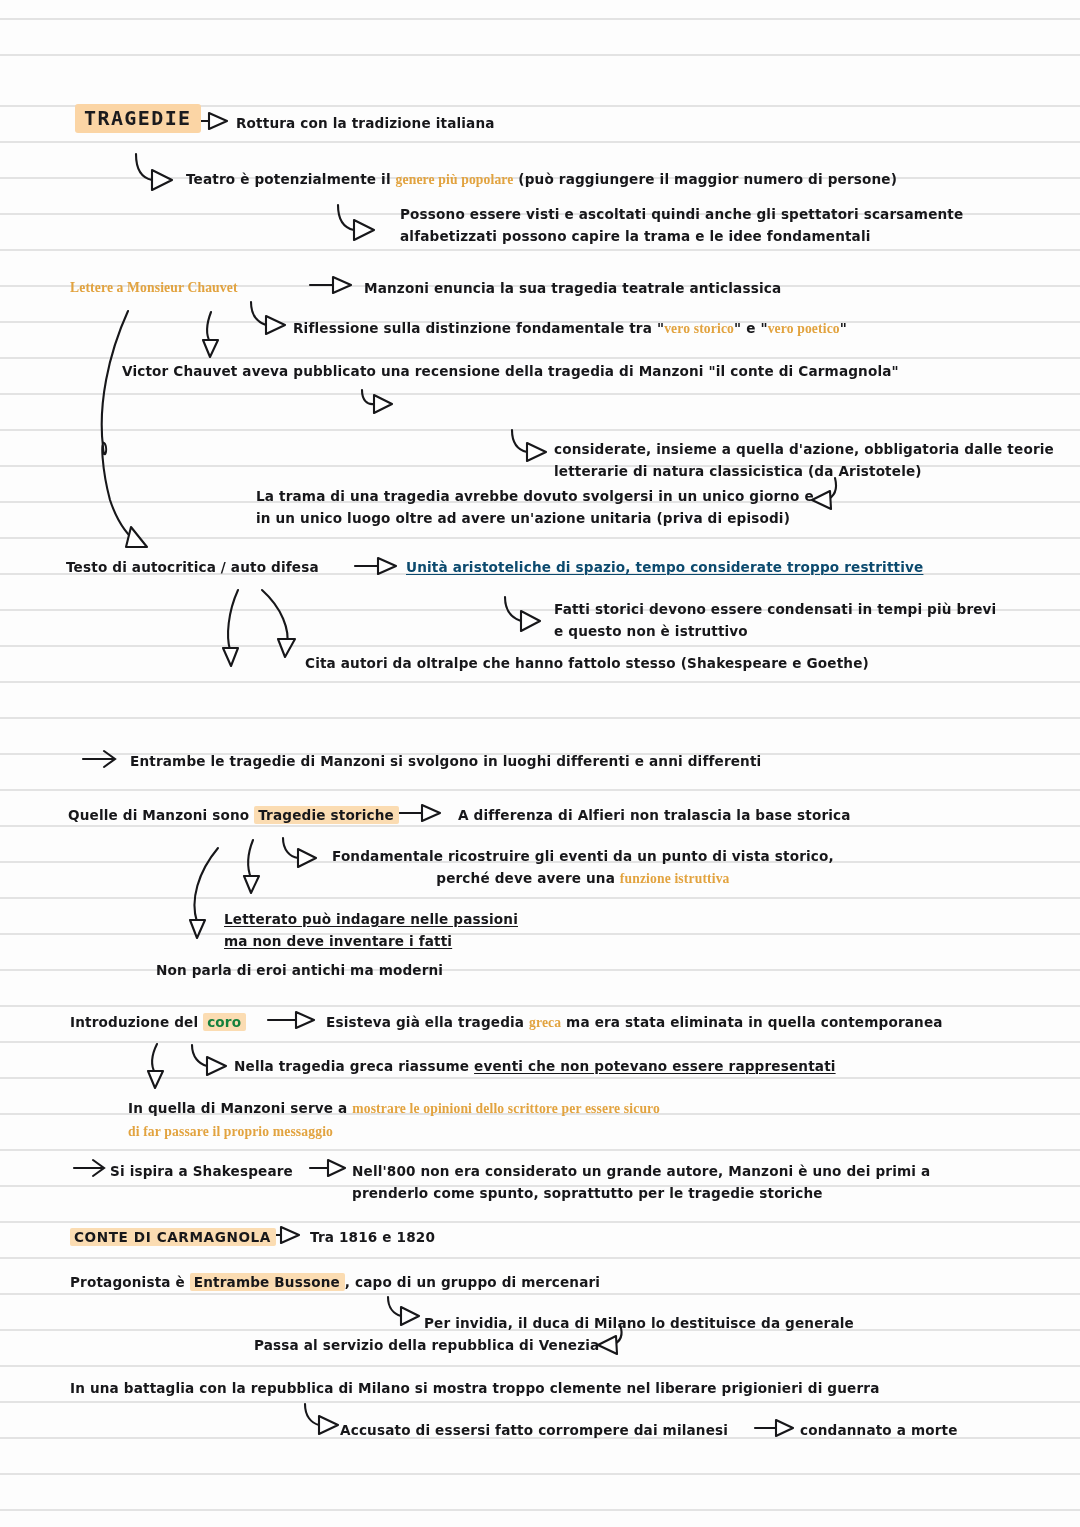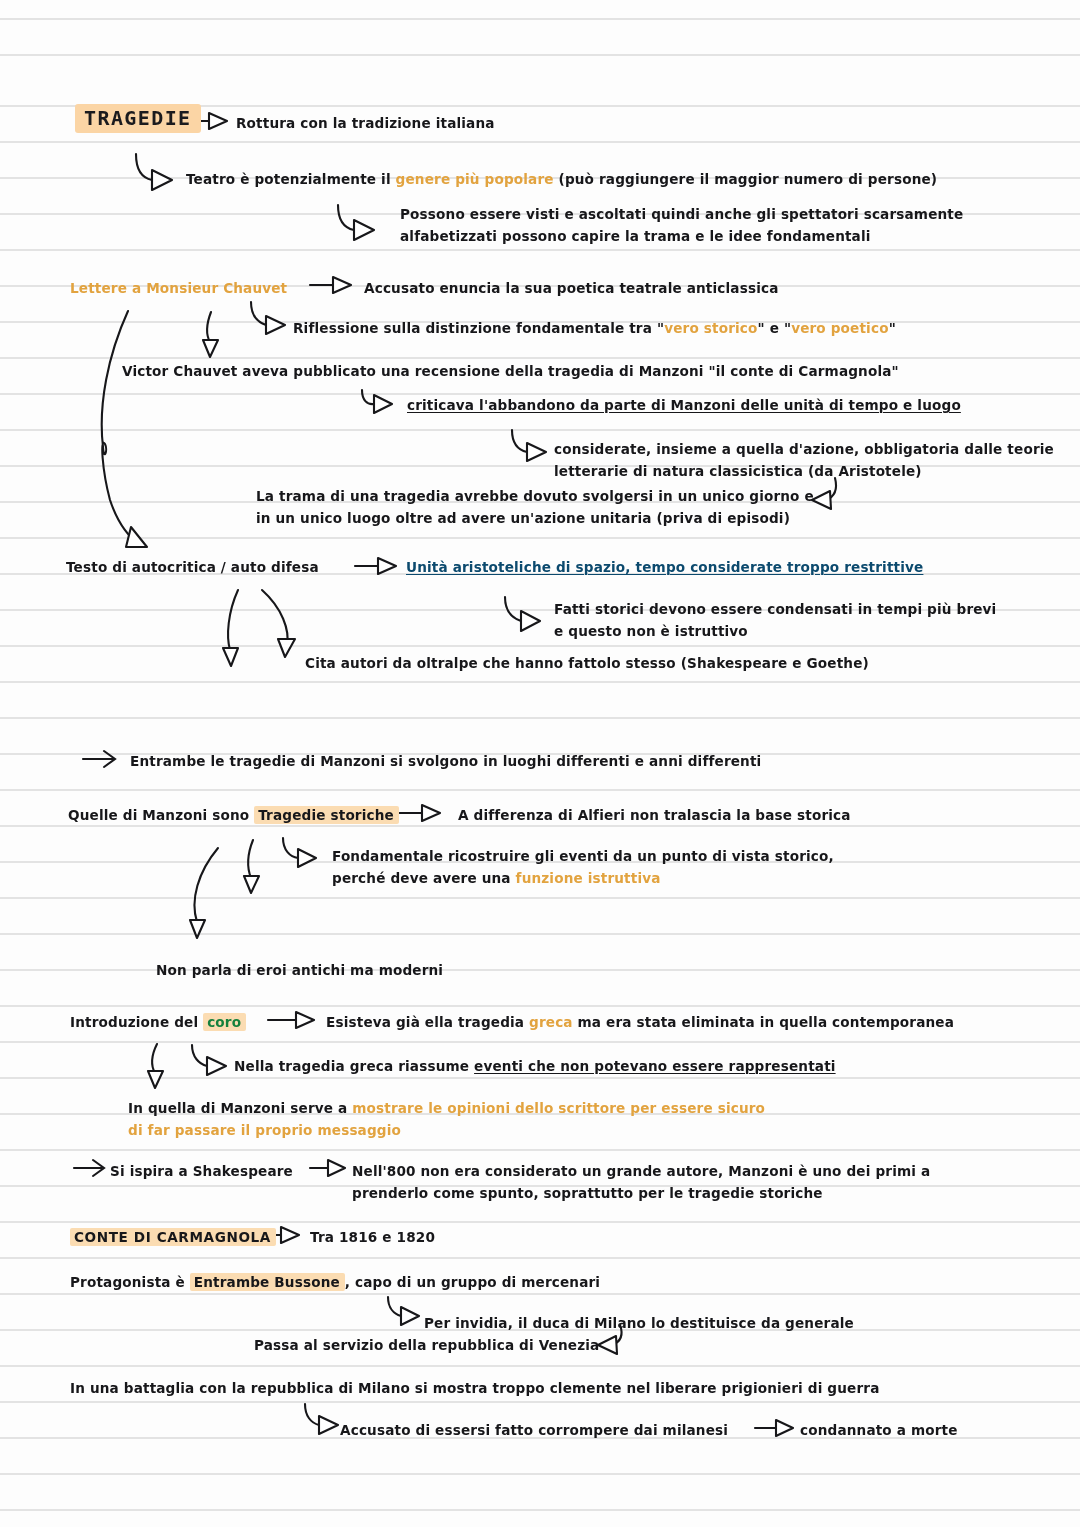--- a/index.html
+++ b/index.html
@@ -47,21 +47,21 @@
     letter-spacing: 0.15px;
     white-space: pre;
     font-weight: 600;
   }
   .txt.wrapline { white-space: pre-line; }
   .hl {
     background: #fbdcb2;
     padding: 1px 5px 1px 4px;
     border-radius: 2px;
   }
-  .or { color: #e2a33f; }
+  .or { color: #e2a33f; font-family: Liberation Serif, serif; }
   .or-strong { color: #15803d; }
   .ul { text-decoration: underline; text-underline-offset: 2px; text-decoration-thickness: 1.3px; }
   .ul-or { text-decoration: underline; text-underline-offset: 2px; text-decoration-thickness: 1.3px; color:#0c4a6e; }
   .title {
     font-family: "DejaVu Sans Mono", "Liberation Mono", monospace;
     font-size: 20px;
     font-weight: 700;
     letter-spacing: 1.4px;
     color: #1b1b1e;
     background: #fbd5a5;
@@ -239,27 +239,26 @@
     <div class="txt" style="left:75px; top:107px;"><span class="title">TRAGEDIE</span></div>
 
     <div class="txt" style="left:236px; top:112px;">Rottura con la tradizione italiana</div>
 
     <div class="txt" style="left:186px; top:168px;"><span>Teatro è potenzialmente il </span><span class="or">genere più popolare</span><span> (può raggiungere il maggior numero di persone)</span></div>
 
     <div class="txt wrapline" style="left:400px; top:203px;">Possono essere visti e ascoltati quindi anche gli spettatori scarsamente
 alfabetizzati possono capire la trama e le idee fondamentali</div>
 
     <div class="txt or" style="left:70px; top:277px;">Lettere a Monsieur Chauvet</div>
-    <div class="txt" style="left:364px; top:277px;">Accusato enuncia la sua poetica teatrale anticlassica</div>
+    <div class="txt" style="left:364px; top:277px;">Manzoni enuncia la sua tragedia teatrale anticlassica</div>
 
     <div class="txt" style="left:293px; top:317px;"><span>Riflessione sulla distinzione fondamentale tra "</span><span class="or">vero storico</span><span>" e "</span><span class="or">vero poetico</span><span>"</span></div>
 
     <div class="txt" style="left:122px; top:360px;">Victor Chauvet aveva pubblicato una recensione della tragedia di Manzoni "il conte di Carmagnola"</div>
 
-    <div class="txt ul" style="left:407px; top:394px;">criticava l'abbandono da parte di Manzoni delle unità di tempo e luogo</div>
 
     <div class="txt wrapline" style="left:554px; top:438px;">considerate, insieme a quella d'azione, obbligatoria dalle teorie
 letterarie di natura classicistica (da Aristotele)</div>
 
     <div class="txt wrapline" style="left:256px; top:485px;">La trama di una tragedia avrebbe dovuto svolgersi in un unico giorno e
 in un unico luogo oltre ad avere un'azione unitaria (priva di episodi)</div>
 
     <div class="txt" style="left:66px; top:556px;">Testo di autocritica / auto difesa</div>
     <div class="txt ul-or" style="left:406px; top:556px;">Unità aristoteliche di spazio, tempo considerate troppo restrittive</div>
 
@@ -267,23 +266,25 @@
 e questo non è istruttivo</div>
 
     <div class="txt" style="left:305px; top:652px;">Cita autori da oltralpe che hanno fattolo stesso (Shakespeare e Goethe)</div>
 
 
     <div class="txt" style="left:130px; top:750px;">Entrambe le tragedie di Manzoni si svolgono in luoghi differenti e anni differenti</div>
 
     <div class="txt" style="left:68px; top:804px;"><span>Quelle di Manzoni sono </span><span class="hl bold">Tragedie storiche</span></div>
     <div class="txt" style="left:458px; top:804px;">A differenza di Alfieri non tralascia la base storica</div>
 
-    <div class="txt wrapline" style="left:332px; top:845px;"><span>Fondamentale ricostruire gli eventi da un punto di vista storico,
+    <div class="txt wrapline" style="left:332px; top:845px;text-align:center;"><span>Fondamentale ricostruire gli eventi da un punto di vista storico,
 perché deve avere una </span><span class="or">funzione istruttiva</span></div>
 
+    <div class="txt wrapline ul" style="left:224px; top:908px;">Letterato può indagare nelle passioni
+ma non deve inventare i fatti</div>
 
     <div class="txt" style="left:156px; top:959px;">Non parla di eroi antichi ma moderni</div>
 
     <div class="txt" style="left:70px; top:1011px;"><span>Introduzione del </span><span class="hl or-strong bold">coro</span></div>
     <div class="txt" style="left:326px; top:1011px;"><span>Esisteva già ella tragedia </span><span class="or">greca</span><span> ma era stata eliminata in quella contemporanea</span></div>
 
     <div class="txt" style="left:234px; top:1055px;"><span>Nella tragedia greca riassume </span><span class="ul">eventi che non potevano essere rappresentati</span></div>
 
     <div class="txt wrapline" style="left:128px; top:1097px;"><span>In quella di Manzoni serve a </span><span class="or">mostrare le opinioni dello scrittore per essere sicuro
 di far passare il proprio messaggio</span></div>

